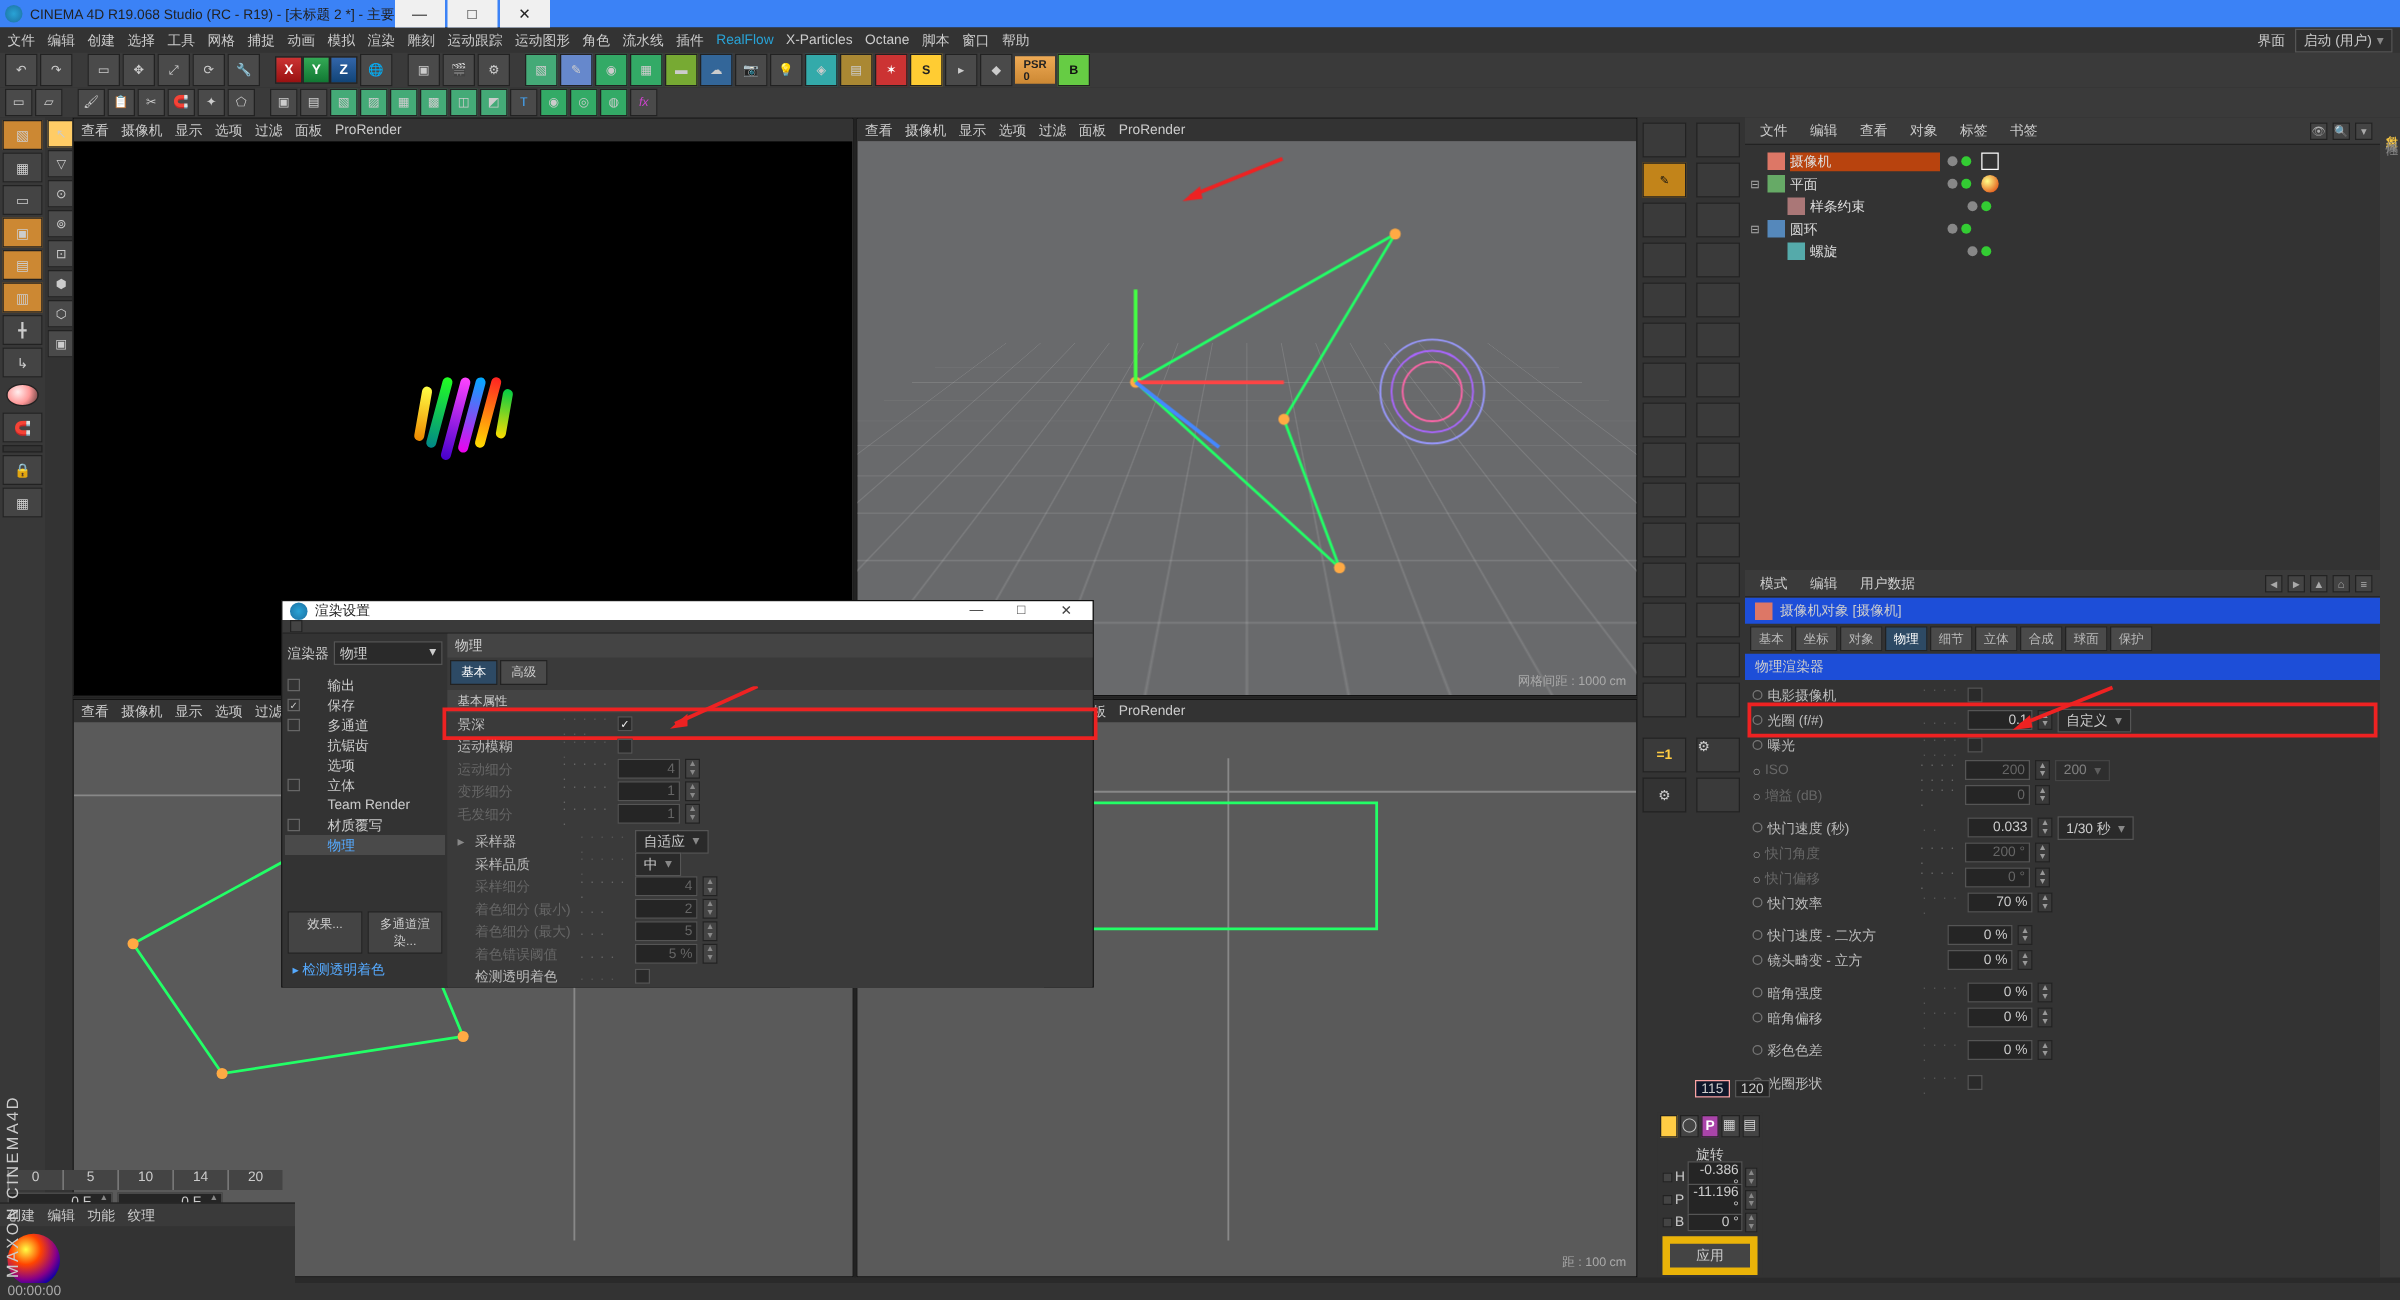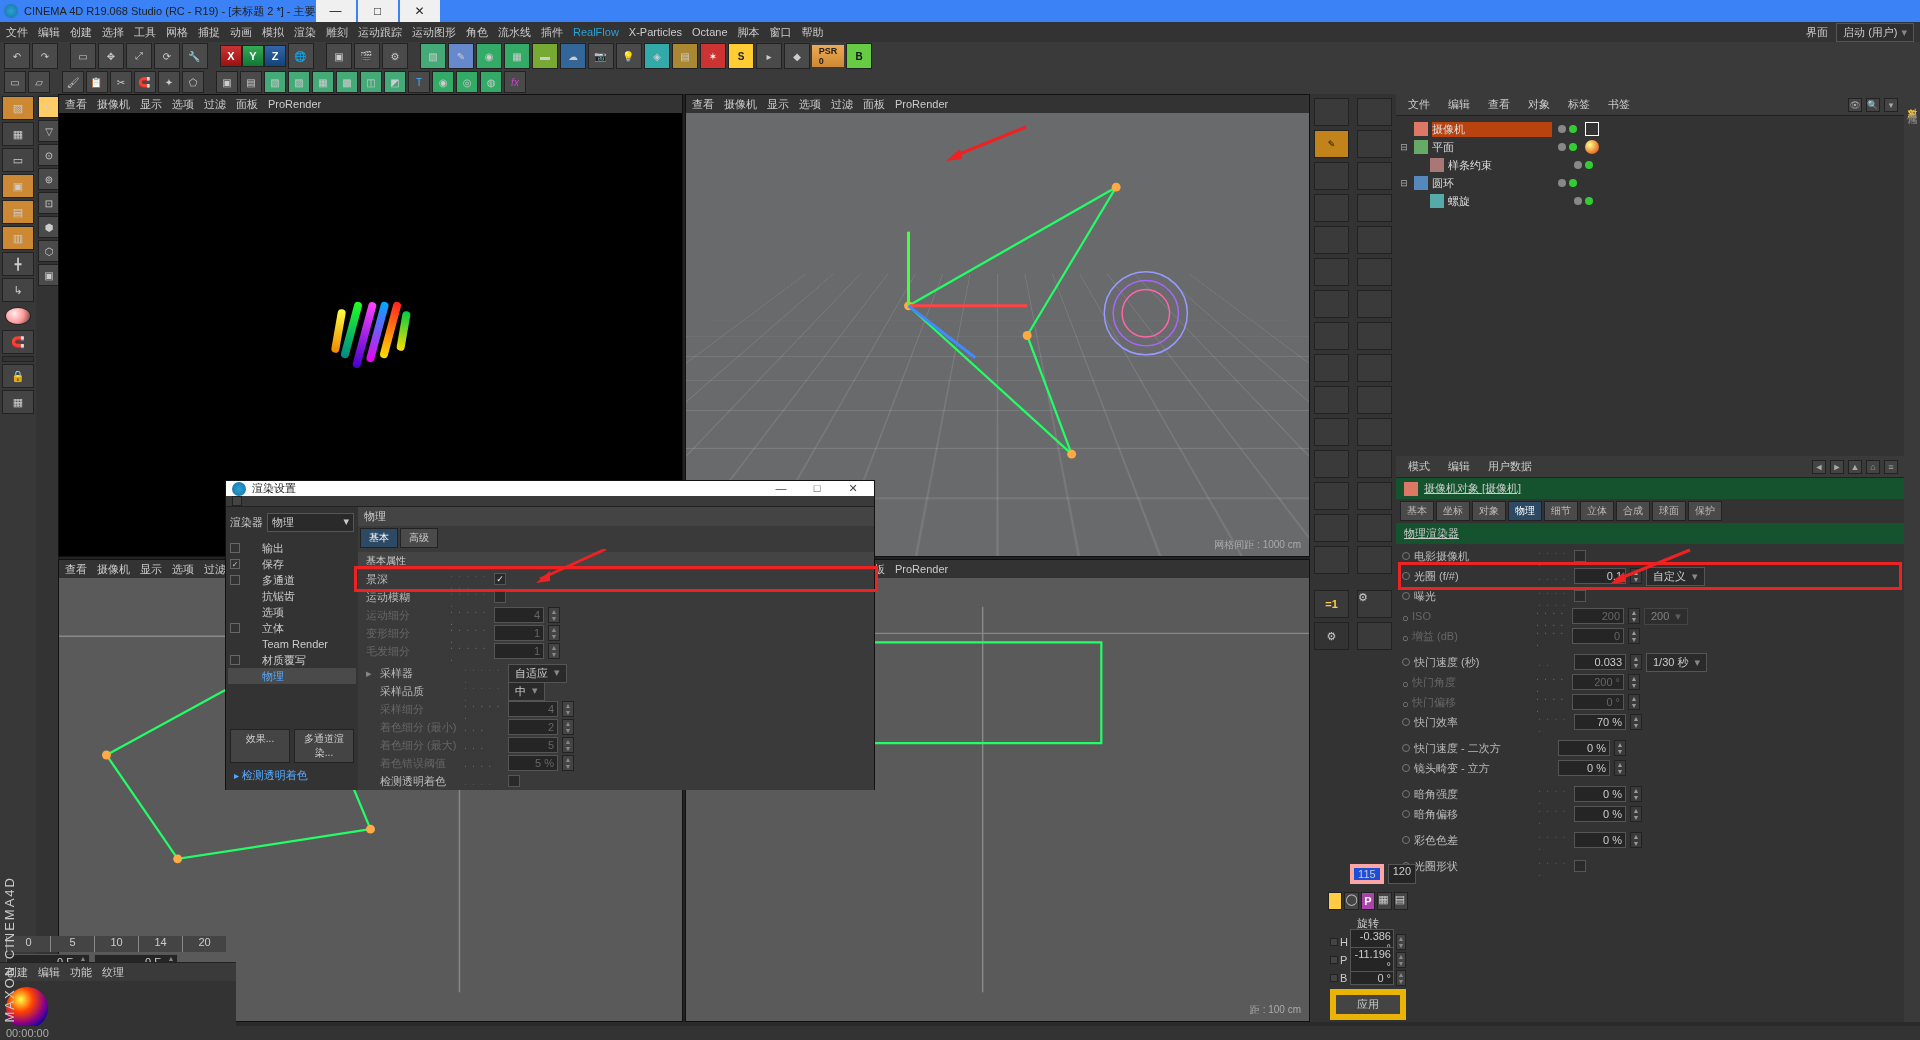--- a/index.html
+++ b/index.html
@@ -72,21 +72,21 @@
 .hrow .icon.helix { background: #5aa; }
 .hrow .icon.constraint { background:#a77; }
 .hrow .name { flex: 0 0 120px; color: #ddd; }
 .hrow .dots { display: flex; gap: 3px; margin-left: 2px; }
 .hrow .dot { width: 8px; height: 8px; border-radius: 50%; }
 .hrow .dot.g { background: #3c3; }
 .hrow .dot.gr { background: #888; }
 .hrow .tagicon { width: 14px; height: 14px; margin-left: 4px; background: radial-gradient(circle at 35% 35%,#ff8,#d30); border-radius:50%; }
 .hrow .sel { background: #b8430e; }
 .attr { flex: 1; background: #333; overflow: auto; }
-.attr .subhead { background: #14532d; padding: 3px 8px; color: #ccc; text-decoration: underline; }
+.attr .subhead { background: #1d4ed8; padding: 3px 8px; color: #ccc; }
 .tabsline { display: flex; gap: 2px; padding: 2px 4px; flex-wrap: wrap; }
 .tabsline .t { padding: 2px 6px; background: #4a4a4a; border: 1px solid #222; color: #bbb; font-size: 10px; }
 .tabsline .t.on { background: #2d4a65; color: #fff; }
 .props { padding: 2px 6px; }
 .prow { display: flex; align-items: center; height: 20px; gap: 4px; }
 .prow .bul { width: 8px; height: 8px; border:1px solid #777; border-radius:50%; }
 .prow .bul.open { width:6px; color:#999; border:none; }
 .prow .lab { flex: 0 0 120px; color: #bbb; white-space: nowrap; }
 .prow .dots2 { color: #555; flex: 0 0 32px; overflow:hidden; letter-spacing:1px; }
 .prow .val { width: 52px; background: #252525; border: 1px solid #555; color: #ccc; text-align: right; padding: 1px 3px; }
@@ -904,21 +904,21 @@
         <span class="cl">
           <span style="width:8px;height:8px;background:#444;border:1px solid #222;display:inline-block;"></span>
           <span>B</span>
         </span>
         <span class="cv">0 °</span>
         <span class="sp">▲<br>▼</span>
       </div>
     <div class="applybtn">应用</div>
   </div>
   <div style="position:absolute;right:-6px;top:-26px;display:flex;gap:4px;">
-    <span style="background:#1d4ed8;border:4px solid #fca5a5;padding:0 4px;">115</span>
+    <span style="background:#0f172a;border:1px solid #fca5a5;padding:0 4px;">115</span>
     <span style="background:#252525;border:1px solid #555;padding:0 4px;">120</span>
   </div>
 </div>
 
 <div class="matpanel">
   <div class="mhead">
     <span>创建</span>
     <span>编辑</span>
     <span>功能</span>
     <span>纹理</span>

